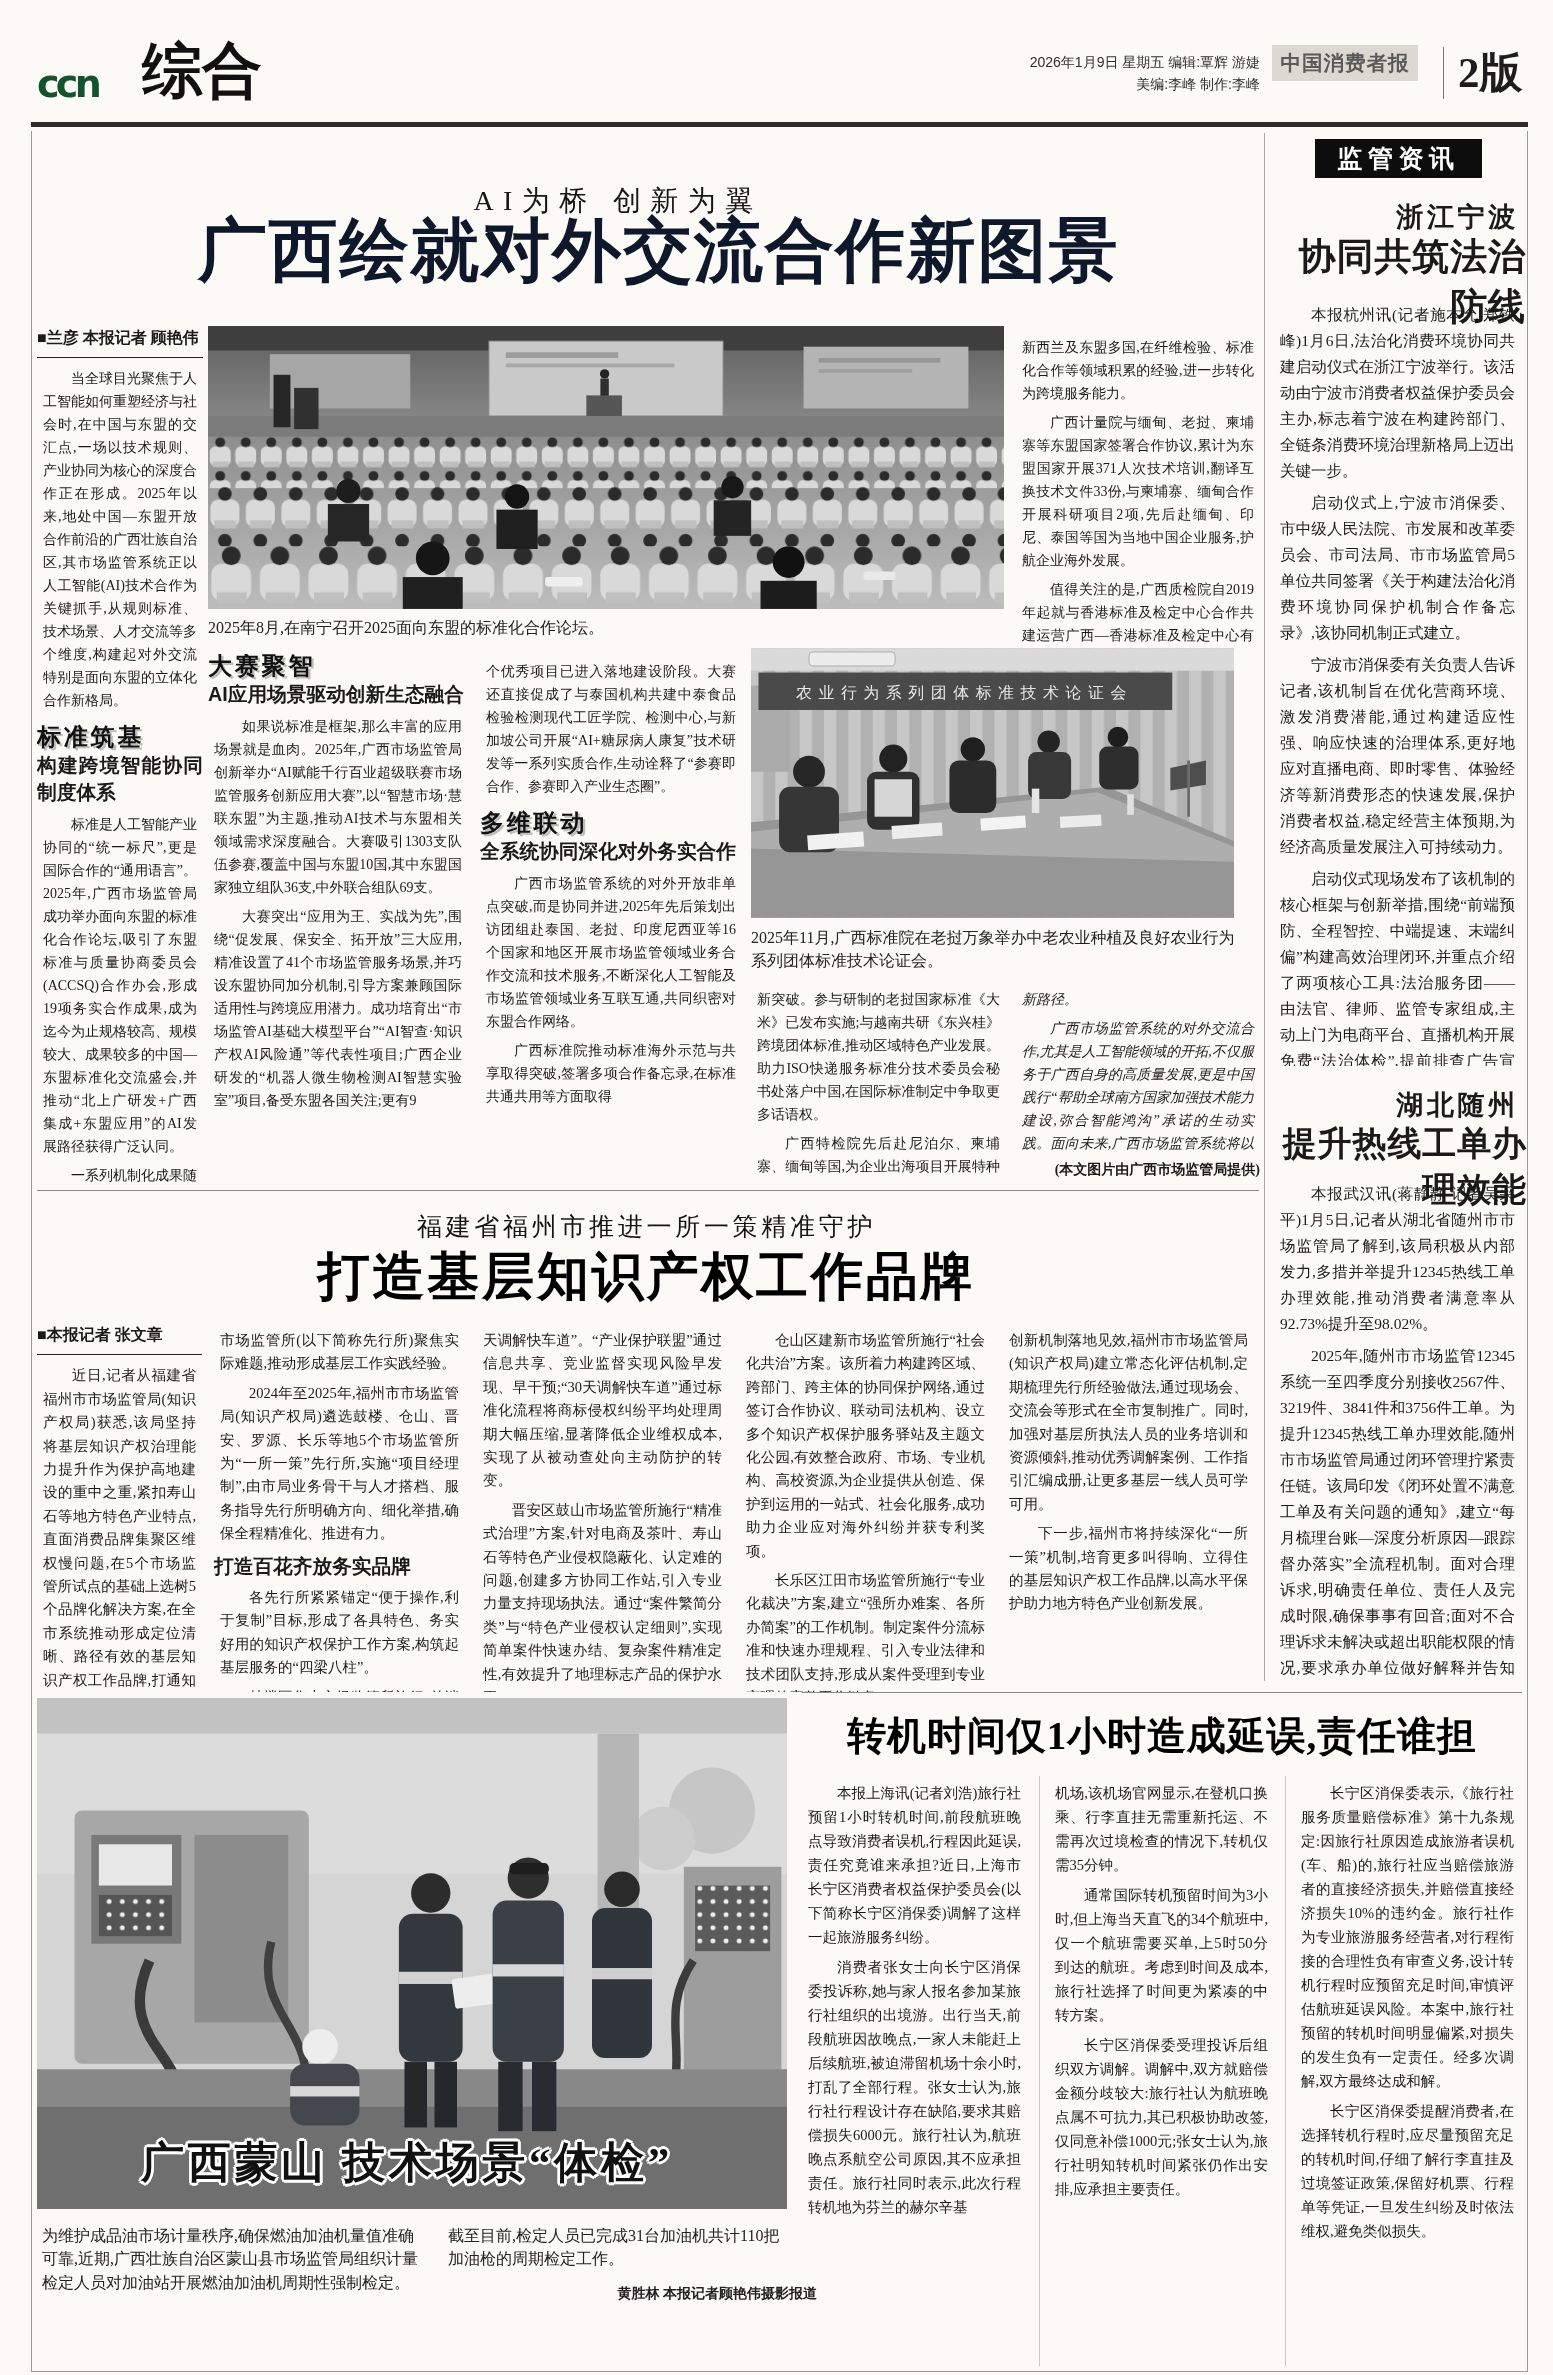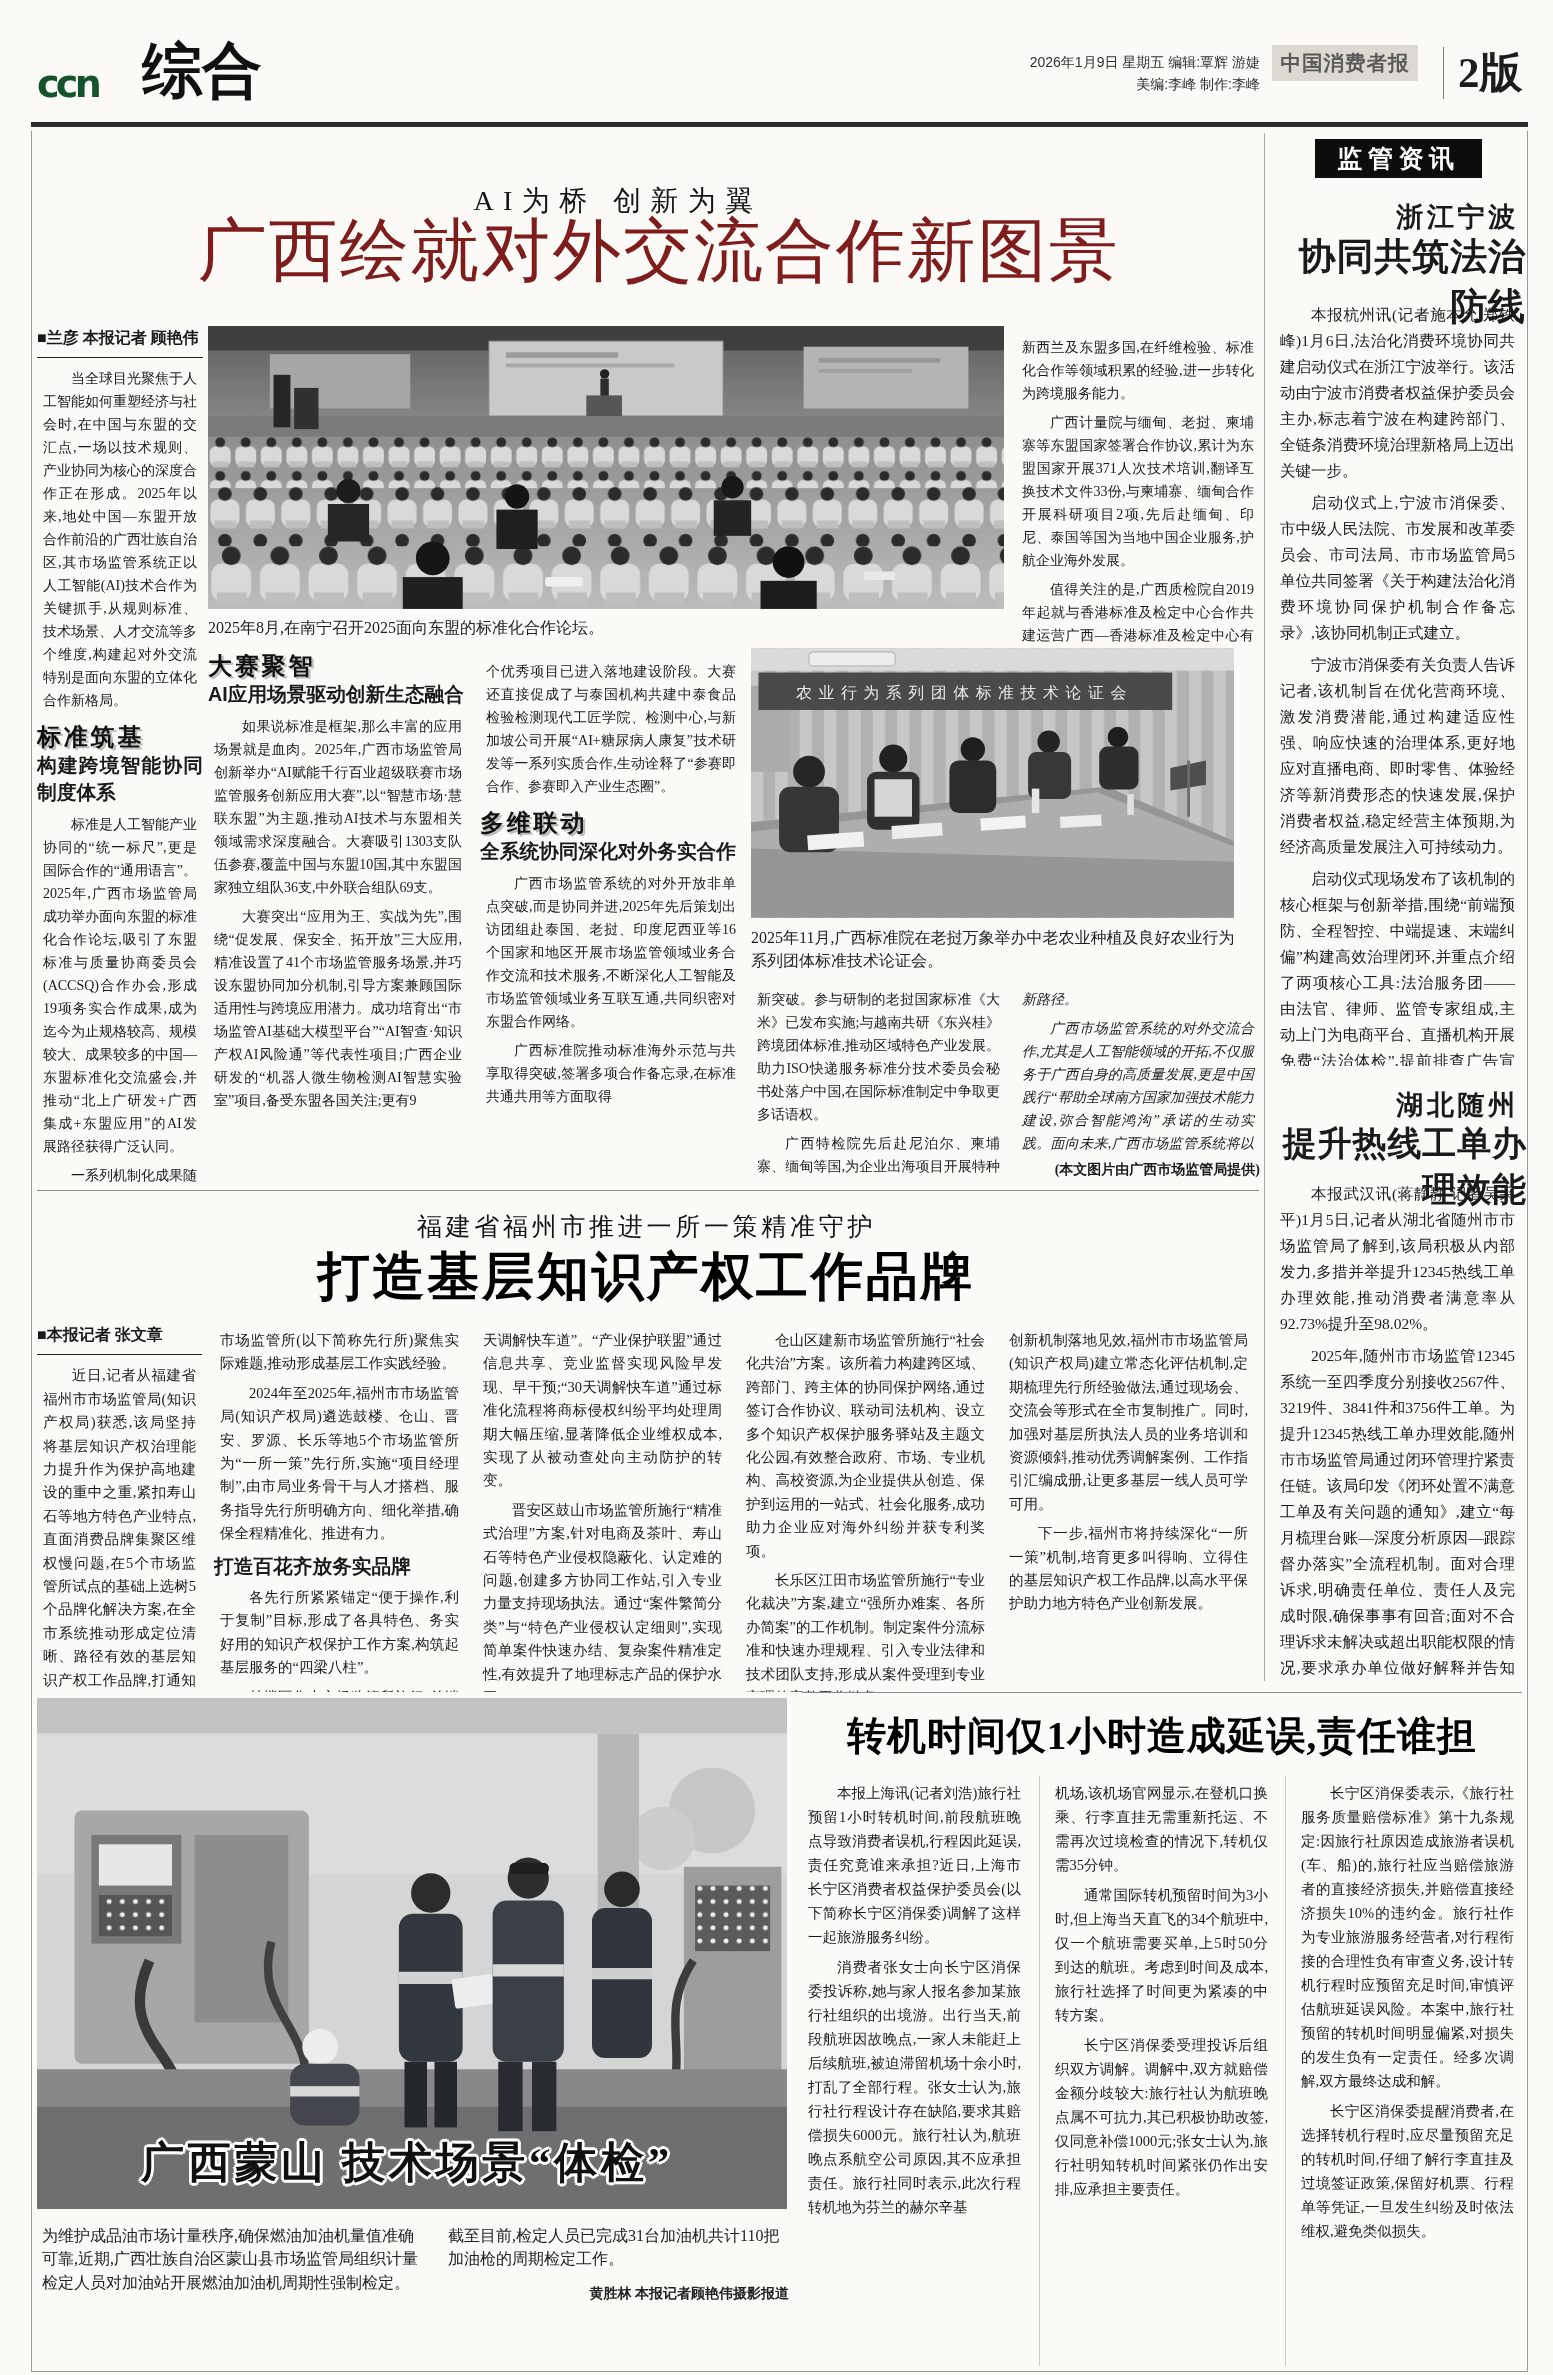--- a/index.html
+++ b/index.html
@@ -8,21 +8,21 @@
   .abs{position:absolute;}
   .frame{background:#9a9a9a;}
   
   .logo-ccn{font-family:"DejaVu Sans",sans-serif;font-weight:900;font-size:38px;color:#14532d;letter-spacing:-3.7px;line-height:1;margin-top:16px;}
   .logo-section{font-weight:900;font-size:60px;line-height:1;color:#111;font-family:"Liberation Sans","DejaVu Sans",sans-serif;}
   .dateline{font-family:"Liberation Sans","DejaVu Sans",sans-serif;font-size:14px;line-height:21.5px;color:#2f2f2f;text-align:right;}
   .masthead{background:#dcd8d2;color:#5a5a5a;font-weight:700;font-size:20.6px;display:flex;align-items:center;justify-content:center;letter-spacing:0.9px;}
   .pageno{font-size:43px;font-weight:700;color:#1d1d1d;line-height:1;}
   
   .kicker{font-size:28px;letter-spacing:9.4px;text-align:center;color:#161616;}
-  .headline1{font-size:69px;font-weight:400;letter-spacing:1.9px;text-align:center;line-height:1.05;color:#7f1d1d;}
+  .headline1{font-size:69px;font-weight:700;letter-spacing:1.9px;text-align:center;line-height:1.05;color:#0f172a;}
   
   .col{overflow:hidden;text-align:justify;font-size:14px;line-height:23px;}
   .col p{margin:6px;text-indent:2em;}
   .col p.cont{text-indent:0;}
   .reg-col{font-size:15.5px;line-height:26px;}
   .byline{font-weight:700;font-size:16px;border-bottom:1.4px solid #222;padding-bottom:7.5px;margin-bottom:9.4px;text-indent:0 !important;}
   .sec-label{font-size:24px;font-weight:900;letter-spacing:2.8px;color:#111;text-shadow:2.3px 2.3px 0 #bdbdbd;margin:13px 0 3.7px;font-family:"Liberation Sans","DejaVu Sans",sans-serif;}
   .sec-title{font-size:19.7px;font-weight:700;line-height:27px;margin-bottom:7.5px;font-family:"Liberation Sans","DejaVu Sans",sans-serif;}
   .caption{font-size:16px;line-height:23.4px;color:#222;}
   .credit-line{font-size:14px;text-align:right;font-weight:700;}
@@ -318,21 +318,21 @@
     <circle cx="624" cy="204" r="19" fill="#2a2a2a"></circle>
     <rect x="592" y="224" width="64" height="160" rx="14" fill="#31363c"></rect>
     <rect x="592" y="288" width="64" height="12" fill="#cfcfcf"></rect>
     <circle cx="302" cy="372" r="19" fill="#ededed"></circle>
     <rect x="270" y="390" width="74" height="66" rx="16" fill="#44484e"></rect>
     <rect x="270" y="414" width="74" height="11" fill="#d8d8d8"></rect>
   </svg>
   <div class="abs photo3-title" style="left:141px;top:2134px;">广西蒙山 技术场景“体检”</div>
   <div class="abs caption" style="left:42px;top:2224px;width:386px;">为维护成品油市场计量秩序,确保燃油加油机量值准确可靠,近期,广西壮族自治区蒙山县市场监管局组织计量检定人员对加油站开展燃油加油机周期性强制检定。</div>
   <div class="abs caption" style="left:448px;top:2224px;width:341px;">截至目前,检定人员已完成31台加油机共计110把加油枪的周期检定工作。</div>
-  <div class="abs caption credit-line" style="left:448px;top:2282px;width:341px;">黄胜林 本报记者顾艳伟摄影报道</div>
+  <div class="abs caption credit-line" style="left:476px;top:2282px;width:341px;">黄胜林 本报记者顾艳伟摄影报道</div>
 
   <div class="abs hr-thin" style="left:802px;top:1692px;width:720px;height:0.9px;"></div>
   <div class="abs headline3" style="left:802px;top:1709px;width:720px;">转机时间仅1小时造成延误,责任谁担</div>
   <div class="abs vr" style="left:1039px;top:1776px;height:590px;background:#c9c9c9;"></div>
   <div class="abs vr" style="left:1285px;top:1776px;height:590px;background:#c9c9c9;"></div>
   <div class="abs col" style="left:802px;top:1775px;width:225px;height:594px;font-size:14.5px;line-height:24px;">
       <p>本报上海讯(记者刘浩)旅行社预留1小时转机时间,前段航班晚点导致消费者误机,行程因此延误,责任究竟谁来承担?近日,上海市长宁区消费者权益保护委员会(以下简称长宁区消保委)调解了这样一起旅游服务纠纷。</p>
       <p>消费者张女士向长宁区消保委投诉称,她与家人报名参加某旅行社组织的出境游。出行当天,前段航班因故晚点,一家人未能赶上后续航班,被迫滞留机场十余小时,打乱了全部行程。张女士认为,旅行社行程设计存在缺陷,要求其赔偿损失6000元。旅行社认为,航班晚点系航空公司原因,其不应承担责任。旅行社同时表示,此次行程转机地为芬兰的赫尔辛基</p>
     </div>
   <div class="abs col" style="left:1049px;top:1775px;width:225px;height:594px;font-size:14.5px;line-height:24px;">

